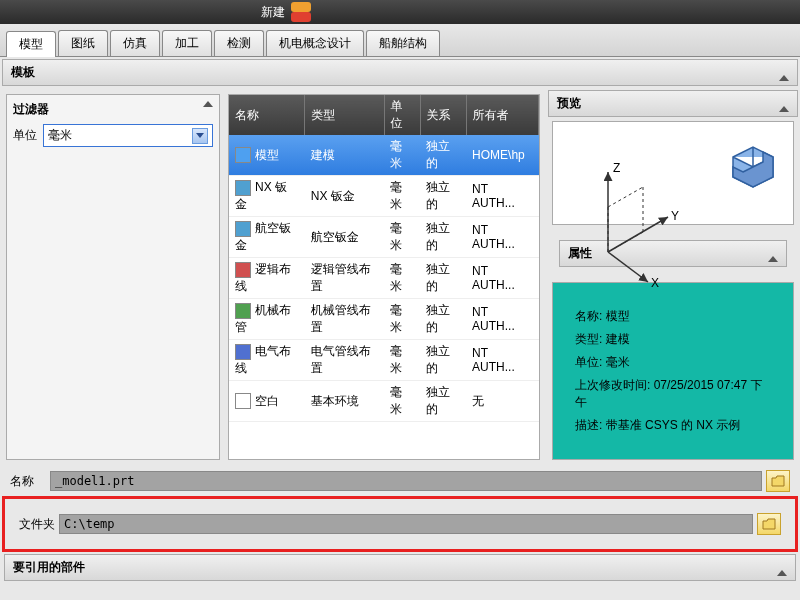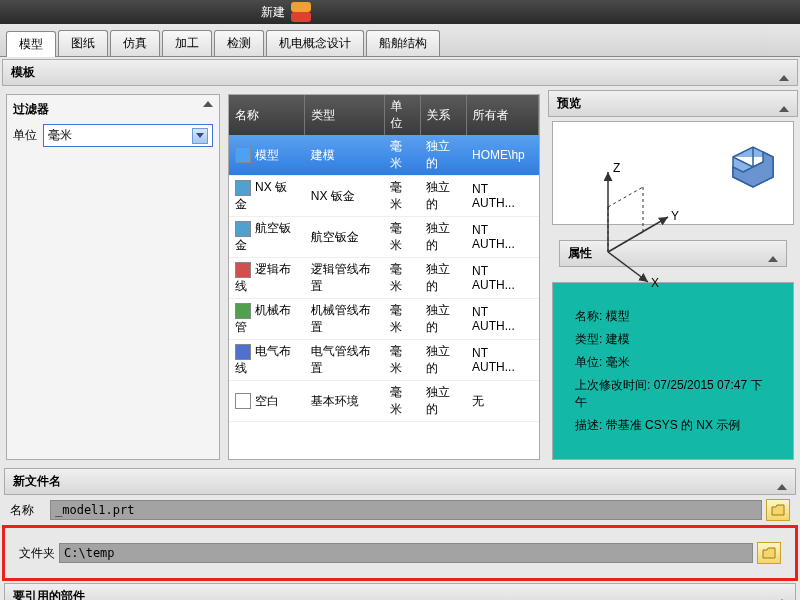--- a/index.html
+++ b/index.html
@@ -172,24 +172,20 @@
       <div><span>名称:</span> <span>模型</span></div>
       <div><span>类型:</span> <span>建模</span></div>
       <div><span>单位:</span> <span>毫米</span></div>
       <div><span>上次修改时间:</span> <span>07/25/2015 07:47 下午</span></div>
       <div><span>描述:</span> <span>带基准 CSYS 的 NX 示例</span></div>
     </div>
   </div>
 </div>
 
 <div class="newfile">
-  <div class="section-header">
-    <span>新文件名</span>
-    <span class="chev"></span>
-  </div>
   <div class="field-row">
     <label>名称</label>
     <input value="_model1.prt" style="">
     <span class="browse-btn">
       <svg width="14" height="12">
           <path d="M1 3 L5 3 L6 1 L13 1 L13 11 L1 11 Z" fill="#f4d768" stroke="#a07820"></path>
         </svg>
     </span>
   </div>
   <div class="highlight">

